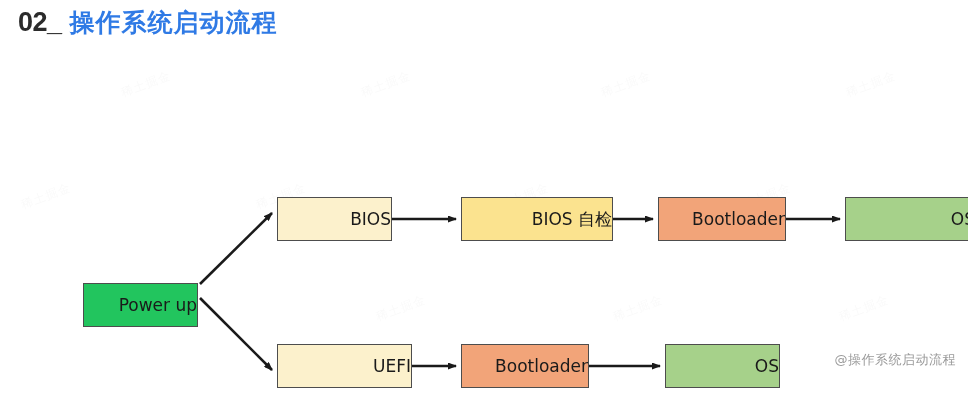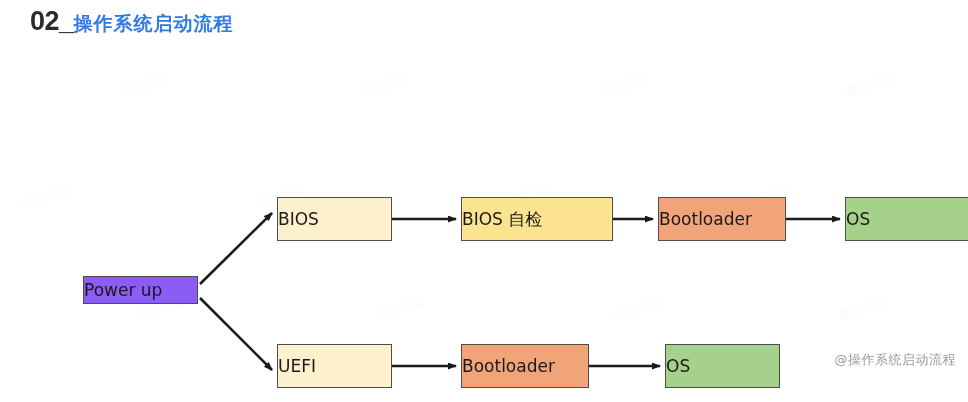--- a/index.html
+++ b/index.html
@@ -15,33 +15,32 @@
     position: relative;
   }
 
   
   .title-bar {
     position: absolute;
     left: 18px;
     top: 6px;
     display: flex;
     align-items: baseline;
-    gap: 0;
+    gap: 8px;
     white-space: nowrap;
-    margin-left: 12px;
   }
   .title-num {
     font-size: 27px;
     font-weight: 700;
     color: #2b2b2b;
     letter-spacing: -0.5px;
     font-family: "Liberation Sans", "DejaVu Sans", sans-serif;
   }
   .title-text {
-    font-size: 19px;
+    font-size: 25px;
     font-weight: 700;
     color: #2f7ae5;
     font-family: "DejaVu Sans", "Liberation Sans", sans-serif;
     letter-spacing: 1px;
   }
 
   
   .wm-layer {
     position: absolute;
     left: 0; top: 0;
@@ -64,21 +63,21 @@
     position: absolute;
     left: 0; top: 0;
     width: 968px; height: 402px;
   }
   .node {
     position: absolute;
     box-sizing: border-box;
     border: 1.6px solid #4d4d4d;
     display: flex;
     align-items: center;
-    justify-content: flex-start;
+    justify-content: flex-end;
     font-size: 17px;
     color: #1a1a1a;
     font-family: "DejaVu Sans", "Liberation Sans", sans-serif;
     line-height: 1;
   }
   .node.cut-right {
     border-right: none;
   }
 
   svg.edges {
@@ -135,36 +134,36 @@
         <line x1="200" y1="284" x2="272" y2="213" stroke="#1a1a1a" stroke-width="2.6" marker-end="url(#arrowhead)"></line>
         <line x1="200" y1="298" x2="272" y2="370" stroke="#1a1a1a" stroke-width="2.6" marker-end="url(#arrowhead)"></line>
         <line x1="392" y1="219" x2="456" y2="219" stroke="#1a1a1a" stroke-width="2.6" marker-end="url(#arrowhead)"></line>
         <line x1="589" y1="219" x2="653" y2="219" stroke="#1a1a1a" stroke-width="2.6" marker-end="url(#arrowhead)"></line>
         <line x1="786" y1="219" x2="840" y2="219" stroke="#1a1a1a" stroke-width="2.6" marker-end="url(#arrowhead)"></line>
         <line x1="392" y1="366" x2="456" y2="366" stroke="#1a1a1a" stroke-width="2.6" marker-end="url(#arrowhead)"></line>
         <line x1="589" y1="366" x2="660" y2="366" stroke="#1a1a1a" stroke-width="2.6" marker-end="url(#arrowhead)"></line>
       </g>
   </svg>
   <div id="node-layer">
-      <div class="node" style="left: 83px; top: 276px; width: 115px; height: 28px; background: #8b5cf6; border-color: rgb(77, 77, 77);">
+      <div class="node" style="left: 83px; top: 283px; width: 115px; height: 44px; background: #22c55e; border-color: rgb(77, 77, 77);">
         <span>Power up</span>
       </div>
       <div class="node" style="left: 277px; top: 197px; width: 115px; height: 44px; background: rgb(252, 241, 204); border-color: rgb(77, 77, 77);">
         <span>BIOS</span>
       </div>
       <div class="node" style="left: 461px; top: 197px; width: 152px; height: 44px; background: rgb(251, 227, 143); border-color: rgb(77, 77, 77);">
         <span>BIOS 自检</span>
       </div>
       <div class="node" style="left: 658px; top: 197px; width: 128px; height: 44px; background: rgb(242, 164, 121); border-color: rgb(77, 77, 77);">
         <span>Bootloader</span>
       </div>
       <div class="node cut-right" style="left: 845px; top: 197px; width: 130px; height: 44px; background: rgb(166, 209, 138); border-color: rgb(77, 77, 77);">
         <span>OS</span>
       </div>
-      <div class="node" style="left: 277px; top: 344px; width: 115px; height: 44px; background: rgb(252, 241, 204); border-color: rgb(77, 77, 77);">
+      <div class="node" style="left: 277px; top: 344px; width: 135px; height: 44px; background: rgb(252, 241, 204); border-color: rgb(77, 77, 77);">
         <span>UEFI</span>
       </div>
       <div class="node" style="left: 461px; top: 344px; width: 128px; height: 44px; background: rgb(242, 164, 121); border-color: rgb(77, 77, 77);">
         <span>Bootloader</span>
       </div>
       <div class="node" style="left: 665px; top: 344px; width: 115px; height: 44px; background: rgb(166, 209, 138); border-color: rgb(77, 77, 77);">
         <span>OS</span>
       </div>
     </div>
 </div>

